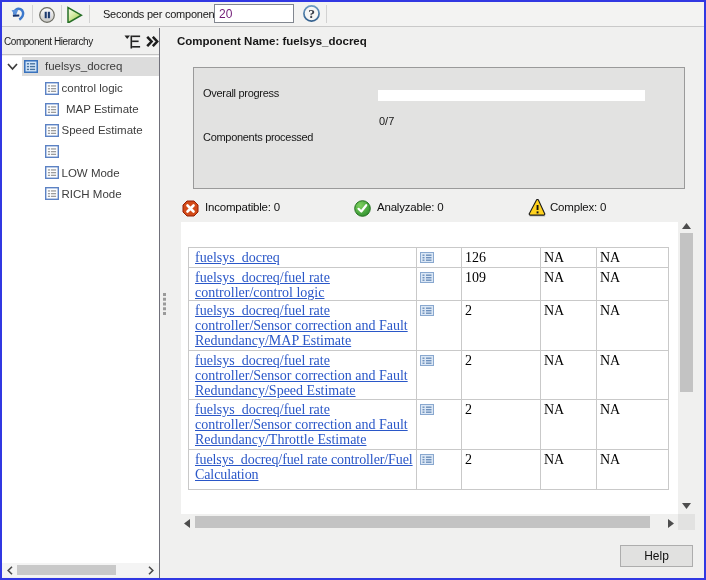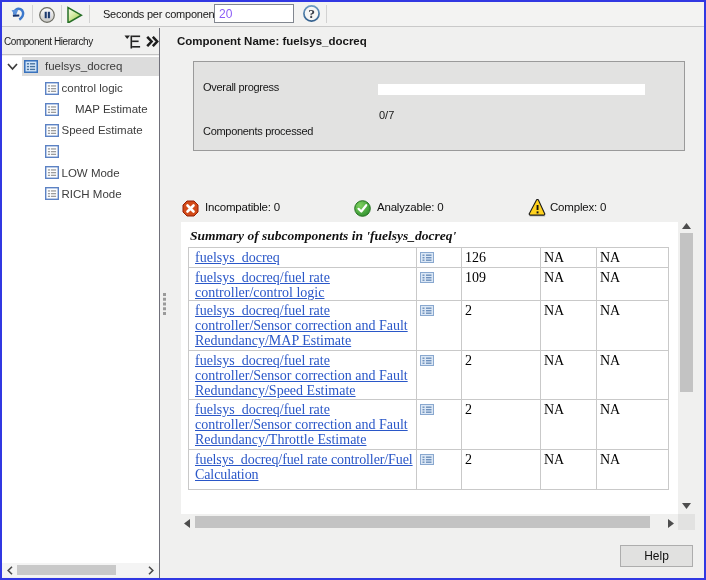--- a/index.html
+++ b/index.html
@@ -6,21 +6,21 @@
 html,body { width:706px; height:580px; overflow:hidden; background:#fff; }
 body { font-family:"Liberation Sans", sans-serif; }
 #win { position:absolute; left:0; top:0; width:706px; height:580px;
   border:2px solid #3138e2; background:#f0f0ef; }
 .abs { position:absolute; }
 
 
 #toolbar { left:0; top:0; width:702px; height:25px; background:#f3f3f2; border-bottom:1px solid #c9c9c9; }
 .tsep { position:absolute; top:3px; width:1px; height:18px; background:#d2d2d2; }
 #secslabel { position:absolute; left:101px; top:6px; font-size:11px; letter-spacing:-0.24px; color:#161616; }
-#secsinput { position:absolute; left:212px; top:2px; width:80px; height:19px; background:#fff; border:1px solid #828790; font-size:12px; color:#8b5cf6; padding:2px 0 0 4px; }
+#secsinput { position:absolute; left:212px; top:2px; width:80px; height:19px; background:#fff; border:1px solid #828790; font-size:12px; color:#701a75; padding:2px 0 0 4px; }
 
 
 #lhdr { left:0; top:26px; width:157px; height:27px; background:#f0f0ef; border-bottom:1px solid #c4c4c4; }
 #lhdr .t { position:absolute; left:2px; top:8px; font-size:10px; letter-spacing:-0.45px; color:#1c1c1c; }
 
 
 #tree { left:0; top:54px; width:157px; height:507px; background:#fff; overflow:hidden; }
 .trow { position:absolute; left:0; height:21px; font-size:11.5px; color:#3c3c3c; line-height:21px; }
 .ticon { position:absolute; width:14px; height:13px; }
 #selrow { position:absolute; left:20px; top:1px; width:137px; height:19px; background:#dcdcdc; }
@@ -28,21 +28,21 @@
 
 #treehsb { left:0; top:561px; width:157px; height:14px; background:#f4f4f4; }
 #treehsb .thumb { position:absolute; left:15px; top:2px; width:99px; height:10px; background:#c9c9c9; }
 
 
 #divider { left:157px; top:26px; width:1px; height:550px; background:#70707a; }
 #grip { left:161px; top:291px; width:4px; height:22px; }
 
 
 #cname { left:175px; top:33px; font-size:11.5px; font-weight:bold; color:#161616; }
-#gbox { left:191px; top:59px; width:492px; height:90px; background:#e2e2e1; border:1px solid #9a9a9a; }
+#gbox { left:191px; top:65px; width:492px; height:122px; background:#e2e2e1; border:1px solid #9a9a9a; }
 .glabel { position:absolute; font-size:11px; letter-spacing:-0.3px; color:#161616; }
 #pbar { position:absolute; left:184px; top:22px; width:267px; height:11px; background:#fff; }
 
 
 .sicon { position:absolute; top:198px; }
 .stext { position:absolute; top:199px; font-size:11.5px; letter-spacing:-0.2px; color:#101010; }
 
 
 #pane { left:179px; top:220px; width:497px; height:292px; background:#fff; overflow:hidden; }
 #title { position:absolute; left:9px; top:6px; font-family:"Liberation Serif", serif; font-style:italic; font-weight:bold; font-size:13.5px; color:#111; }
@@ -160,21 +160,21 @@
     <svg class="ticon" style="left:43px;top:47px" viewBox="0 0 14 13">
       <rect x="0.7" y="0.7" width="12.6" height="11.6" fill="#fbfdff" stroke="#5c82c4" stroke-width="1.4"></rect>
       <rect x="2.2" y="2.2" width="9.6" height="8.6" fill="#fdfeff"></rect>
       <rect x="2.9" y="3.3" width="2.1" height="1.3" fill="#9c9c9c"></rect>
         <rect x="5.9" y="3.3" width="5.2" height="1.3" fill="#9c9c9c"></rect>
       <rect x="2.9" y="6" width="2.1" height="1.3" fill="#9c9c9c"></rect>
         <rect x="5.9" y="6" width="5.2" height="1.3" fill="#9c9c9c"></rect>
       <rect x="2.9" y="8.7" width="2.1" height="1.3" fill="#9c9c9c"></rect>
         <rect x="5.9" y="8.7" width="5.2" height="1.3" fill="#9c9c9c"></rect>
     </svg>
-    <div class="trow" style="left:73px; top:43px;">MAP Estimate</div>
+    <div class="trow" style="left:64px; top:43px;">MAP Estimate</div>
 
     <svg class="ticon" style="left:43px;top:68px" viewBox="0 0 14 13">
       <rect x="0.7" y="0.7" width="12.6" height="11.6" fill="#fbfdff" stroke="#5c82c4" stroke-width="1.4"></rect>
       <rect x="2.2" y="2.2" width="9.6" height="8.6" fill="#fdfeff"></rect>
       <rect x="2.9" y="3.3" width="2.1" height="1.3" fill="#9c9c9c"></rect>
         <rect x="5.9" y="3.3" width="5.2" height="1.3" fill="#9c9c9c"></rect>
       <rect x="2.9" y="6" width="2.1" height="1.3" fill="#9c9c9c"></rect>
         <rect x="5.9" y="6" width="5.2" height="1.3" fill="#9c9c9c"></rect>
       <rect x="2.9" y="8.7" width="2.1" height="1.3" fill="#9c9c9c"></rect>
         <rect x="5.9" y="8.7" width="5.2" height="1.3" fill="#9c9c9c"></rect>
@@ -263,21 +263,20 @@
   <div class="stext abs" style="left:375px">Analyzable: 0</div>
   <svg class="sicon abs" style="left:525px;top:197px" width="20" height="19" viewBox="0 0 20 19">
     <path d="M9 1.6 L17 15.4 a1.2 1.2 0 0 1 -1 1.8 L2.4 17.2 a1.2 1.2 0 0 1 -1 -1.8 Z" transform="translate(1.2 0.8)" fill="#c9c9c9" opacity="0.7"></path>
     <path d="M9.5 1 a1.1 1.1 0 0 1 1.9 0 L17.6 14.4 a1.1 1.1 0 0 1 -0.95 1.7 L3.35 16.1 a1.1 1.1 0 0 1 -0.95 -1.7 Z" fill="#ffd21e" stroke="#1a1a1a" stroke-width="1.1"></path>
     <rect x="9.6" y="6" width="1.9" height="5" fill="#111"></rect>
     <rect x="9.6" y="12.4" width="1.9" height="2" fill="#111"></rect>
   </svg>
   <div class="stext abs" style="left:548px">Complex: 0</div>
 
   <div id="pane" class="abs">
-    <div id="title">Summary of subcomponents in 'fuelsys_docreq'</div>
     <table id="tbl">
       <colgroup>
         <col style="width:228px">
           <col style="width:45px">
           <col style="width:79px">
           <col style="width:56px">
           <col style="width:72px">
       </colgroup>
       <tbody>
       <tr style="height:20px">

